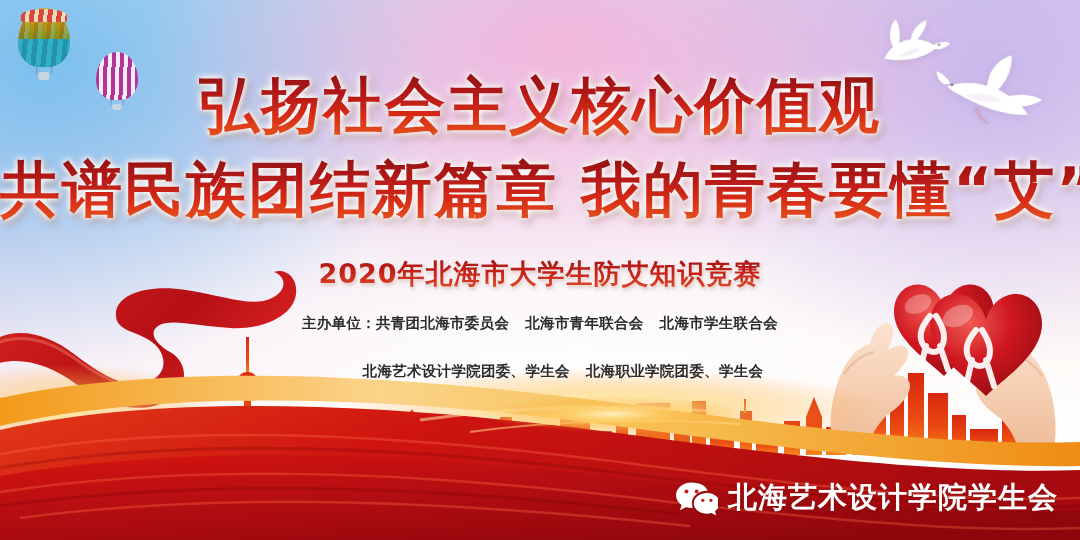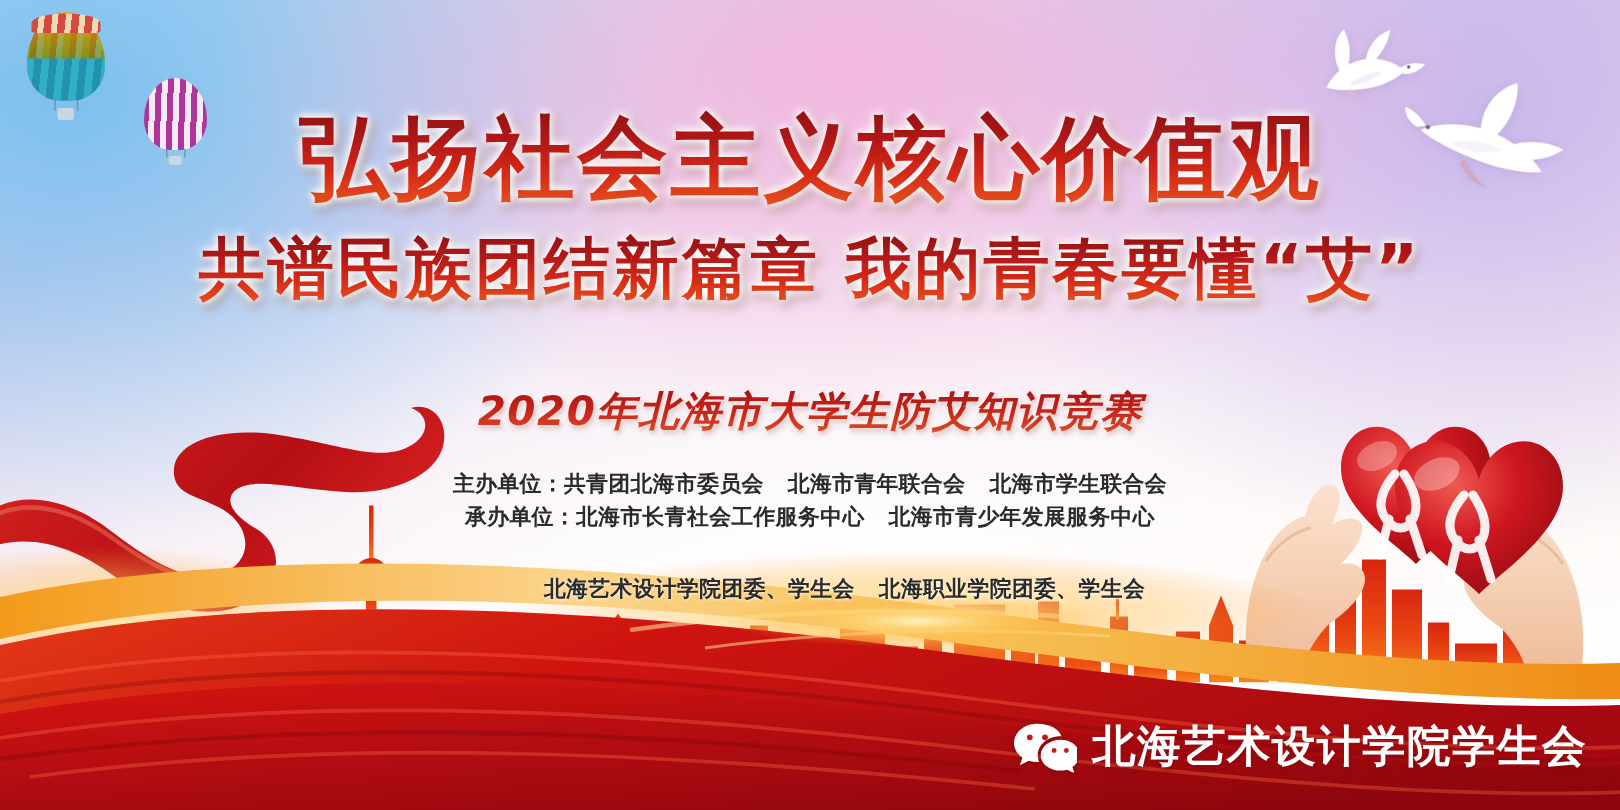--- a/index.html
+++ b/index.html
@@ -86,30 +86,29 @@
     -webkit-background-clip:text; background-clip:text; color:transparent;
     -webkit-text-stroke:0px transparent;
     filter:drop-shadow(0 0 3px #fff) drop-shadow(0 0 3px #fff)
            drop-shadow(2px 3px 2px rgba(120,60,40,.35));
   }
   .headline .o{
     position:absolute; left:0; top:0; width:100%;
     -webkit-text-stroke:7px #ffffff; color:#fff; z-index:-1;
   }
   #title-line-1{ top:66px; font-size:60px; }
-  #title-line-2{ top:150px; font-size:44px; }
+  #title-line-2{ top:150px; font-size:60px; }
 
   #subtitle{
     position:absolute; left:0; top:256px; width:1080px; text-align:center;
     font-size:27px; font-weight:bold; letter-spacing:1px; white-space:nowrap;
     font-family:"DejaVu Sans","Liberation Sans",sans-serif;
     background:linear-gradient(180deg,#9e1414 0%,#c52018 45%,#e2532a 100%);
     -webkit-background-clip:text; background-clip:text; color:transparent;
     filter:drop-shadow(0 0 2px rgba(255,255,255,.95)) drop-shadow(1px 2px 1px rgba(150,80,60,.3));
-    font-style:italic;
   }
 
   #organizers{
     position:absolute; left:0; top:312px; width:1080px; text-align:center;
     color:#2b2b2b; font-size:14.5px; line-height:22px; font-weight:bold;
     font-family:"DejaVu Sans","Liberation Sans",sans-serif;
     letter-spacing:.3px; text-shadow:0 1px 2px rgba(255,255,255,.9);
   }
   #organizers .row{ white-space:nowrap; }
   #organizers .row.indent{ padding-left:46px;margin-top:26px; }
@@ -394,21 +393,20 @@
   </div>
   <div class="headline" id="title-line-2">
     <span class="o">共谱民族团结新篇章 我的青春要懂“艾”</span>
     <span class="t">共谱民族团结新篇章 我的青春要懂“艾”</span>
   </div>
 
   <div id="subtitle">2020年北海市大学生防艾知识竞赛</div>
 
   <div id="organizers">
       <div class="row"><span>主办单位：</span><span>共青团北海市委员会</span><span class="gap"></span><span>北海市青年联合会</span><span class="gap"></span><span>北海市学生联合会</span></div>
-      <div class="row"><span>承办单位：</span><span>北海市长青社会工作服务中心</span><span class="gap"></span><span>北海市青少年发展服务中心</span></div>
       <div class="row indent"><span>北海艺术设计学院团委、学生会</span><span class="gap"></span><span>北海职业学院团委、学生会</span></div>
     </div>
 
   <div id="wechat-credit">
     <div id="wechat-icon">
       <svg viewBox="0 0 62 50">
         <g fill="#ffffff">
           <path d="M23 2 C10 2 0 10.5 0 21 C0 26.8 3.2 32 8.3 35.4 L5.8 43 L14.6 38.6
                    C17.3 39.4 20.1 39.8 23 39.8 C23.6 39.8 24.2 39.8 24.8 39.7
                    C23.9 37.6 23.4 35.4 23.4 33 C23.4 22.6 33.3 14.3 45.5 14.3

